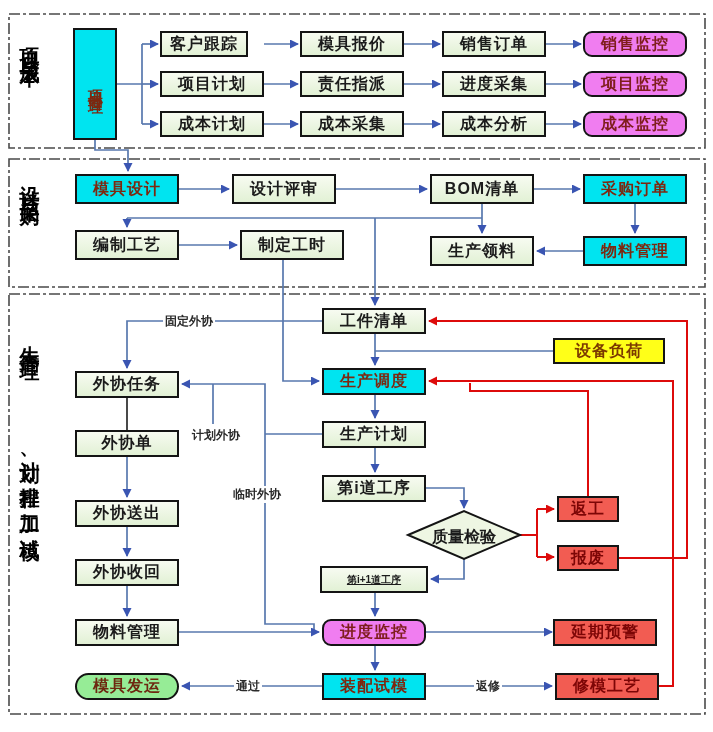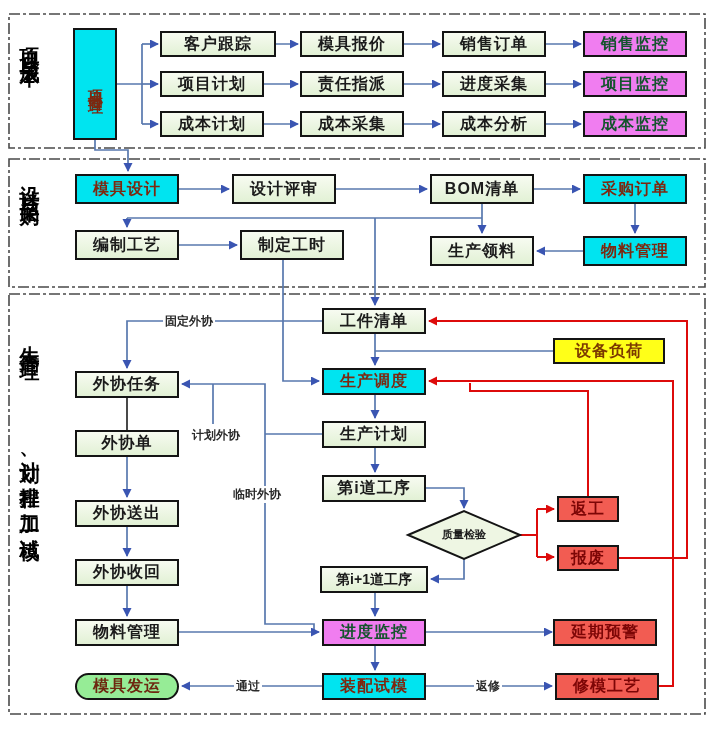--- a/index.html
+++ b/index.html
@@ -10,36 +10,36 @@
   .lines{position:absolute;left:0;top:0;z-index:1;}
   .node{
     position:absolute;box-sizing:border-box;z-index:2;
     border:2px solid #141414;
     display:flex;align-items:center;justify-content:center;
     font-weight:bold;font-size:16px;letter-spacing:1px;white-space:nowrap;
     color:#1b1b1b;
   }
   .green{background:linear-gradient(#f7fbf1,#e2f1d5);}
   .cyan{background:#00e4f0;color:#7c2810;text-align:center;}
-  .magenta{background:#f07df0;color:#14532d;}
+  .magenta{background:#f07df0;color:#7f1d1d;border-radius:9px;}
   .red{background:#f25c52;color:#7d0606;}
   .yellow{background:#ffff18;color:#7c3a00;}
   .stadium{background:#96ec96;border-radius:15px;color:#6d2810;}
   .vtext{writing-mode:vertical-rl;text-orientation:upright;letter-spacing:3px;font-size:15px;}
-  .small{font-size:14px;letter-spacing:0;}
+  .small{font-size:10px;letter-spacing:0;text-decoration:underline;}
   .sideLabel{
     position:absolute;z-index:2;writing-mode:vertical-rl;text-orientation:upright;
     font-weight:bold;font-size:20px;color:#000;letter-spacing:5px;line-height:28px;
   }
   .edgeLabel{
     position:absolute;z-index:3;font-size:12px;font-weight:bold;color:#2a2a2a;
     background:#fff;padding:0 2px;white-space:nowrap;
   }
   .diamondLabel{
-    position:absolute;z-index:2;font-weight:bold;font-size:11px;color:#1b1b1b;
+    position:absolute;z-index:2;font-weight:bold;font-size:16px;color:#1b1b1b;
     text-align:center;white-space:nowrap;
   }
 </style>
 </head>
 <body>
 
 <div class="canvas">
 
   <svg class="lines" width="713" height="732" viewBox="0 0 713 732">
     <defs>
@@ -122,21 +122,21 @@
 
     <polygon points="408,535 464,511 520,535 464,559" fill="#eef6e3" stroke="#141414" stroke-width="2"></polygon>
   </svg>
 
   <div class="sideLabel" style="left:16px;top:32px;height:116px">项目与成本</div>
   <div class="sideLabel" style="left:16px;top:170px;height:116px">设计与采购</div>
   <div class="sideLabel" style="left:16px;top:330px;height:104px">生产管理</div>
   <div class="sideLabel" style="left:16px;top:446px;height:258px;letter-spacing:2px">计划、排程、加工、试模</div>
 
   <div class="node cyan vtext" style="left:73px;top:28px;width:44px;height:112px">项目管理</div>
-  <div class="node green" style="left:160px;top:31px;width:116px;height:26px">客户跟踪</div>
+  <div class="node green" style="left:160px;top:31px;width:88px;height:26px">客户跟踪</div>
   <div class="node green" style="left:300px;top:31px;width:104px;height:26px">模具报价</div>
   <div class="node green" style="left:442px;top:31px;width:104px;height:26px">销售订单</div>
   <div class="node magenta" style="left:583px;top:31px;width:104px;height:26px">销售监控</div>
   <div class="node green" style="left:160px;top:71px;width:104px;height:26px">项目计划</div>
   <div class="node green" style="left:300px;top:71px;width:104px;height:26px">责任指派</div>
   <div class="node green" style="left:442px;top:71px;width:104px;height:26px">进度采集</div>
   <div class="node magenta" style="left:583px;top:71px;width:104px;height:26px">项目监控</div>
   <div class="node green" style="left:160px;top:111px;width:104px;height:26px">成本计划</div>
   <div class="node green" style="left:300px;top:111px;width:104px;height:26px">成本采集</div>
   <div class="node green" style="left:442px;top:111px;width:104px;height:26px">成本分析</div>

